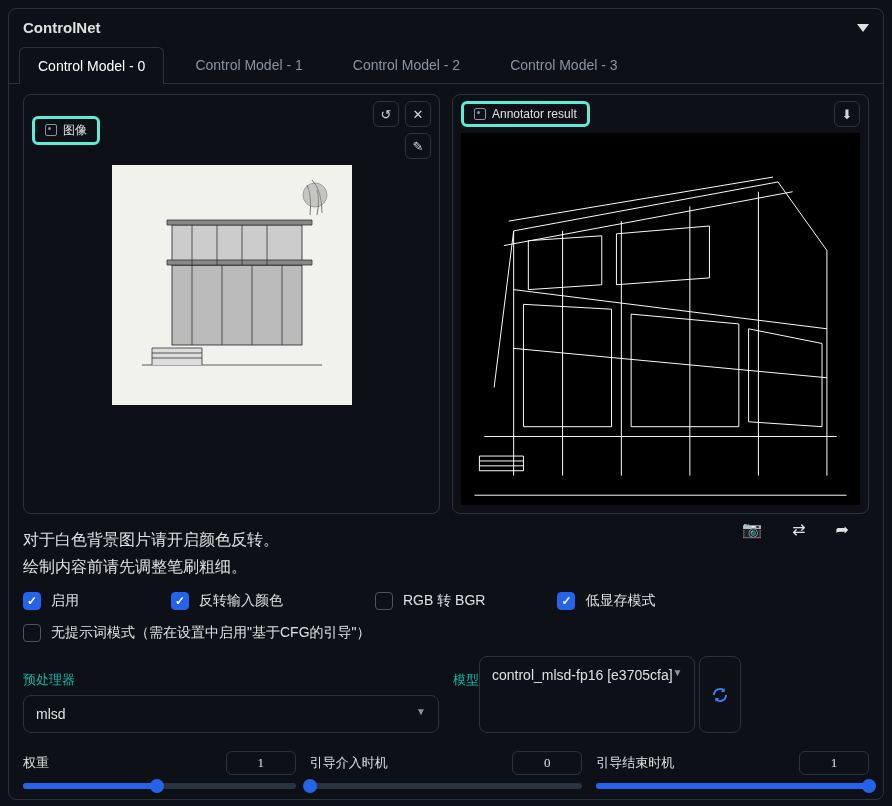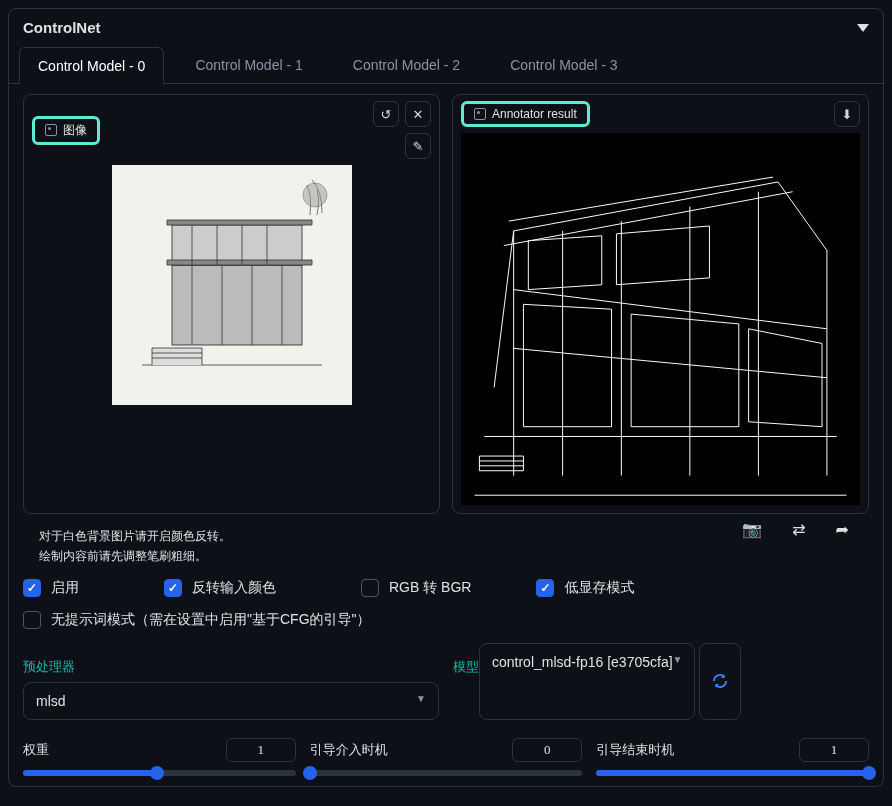--- a/index.html
+++ b/index.html
@@ -98,32 +98,32 @@
 .image-canvas {
   flex: 1;
   display: flex;
   align-items: flex-start;
   justify-content: center;
   overflow: hidden;
   padding: 0 8px 8px 8px;
 }
 .sketch-bg { width: 240px; height: 240px; background: #f4f4f0; }
 .annot-bg { width: 100%; height: 100%; background: #000; }
-.hint-text { margin: 12px 16px; line-height: 1.7; font-size: 12px; }
+.hint-text { margin: 12px 0; line-height: 1.7; font-size: 16px; }
 .action-icons {
   display: flex;
   justify-content: flex-end;
   gap: 30px;
   padding: 6px 20px 14px 0;
   font-size: 16px;
 }
 .checkbox-row {
   display: flex;
   align-items: center;
-  gap: 5px;
+  gap: 12px;
   flex-wrap: wrap;
   margin-bottom: 14px;
 }
 .checkbox-item {
   display: flex;
   align-items: center;
   gap: 10px;
   margin-right: 80px;
   cursor: pointer;
 }

